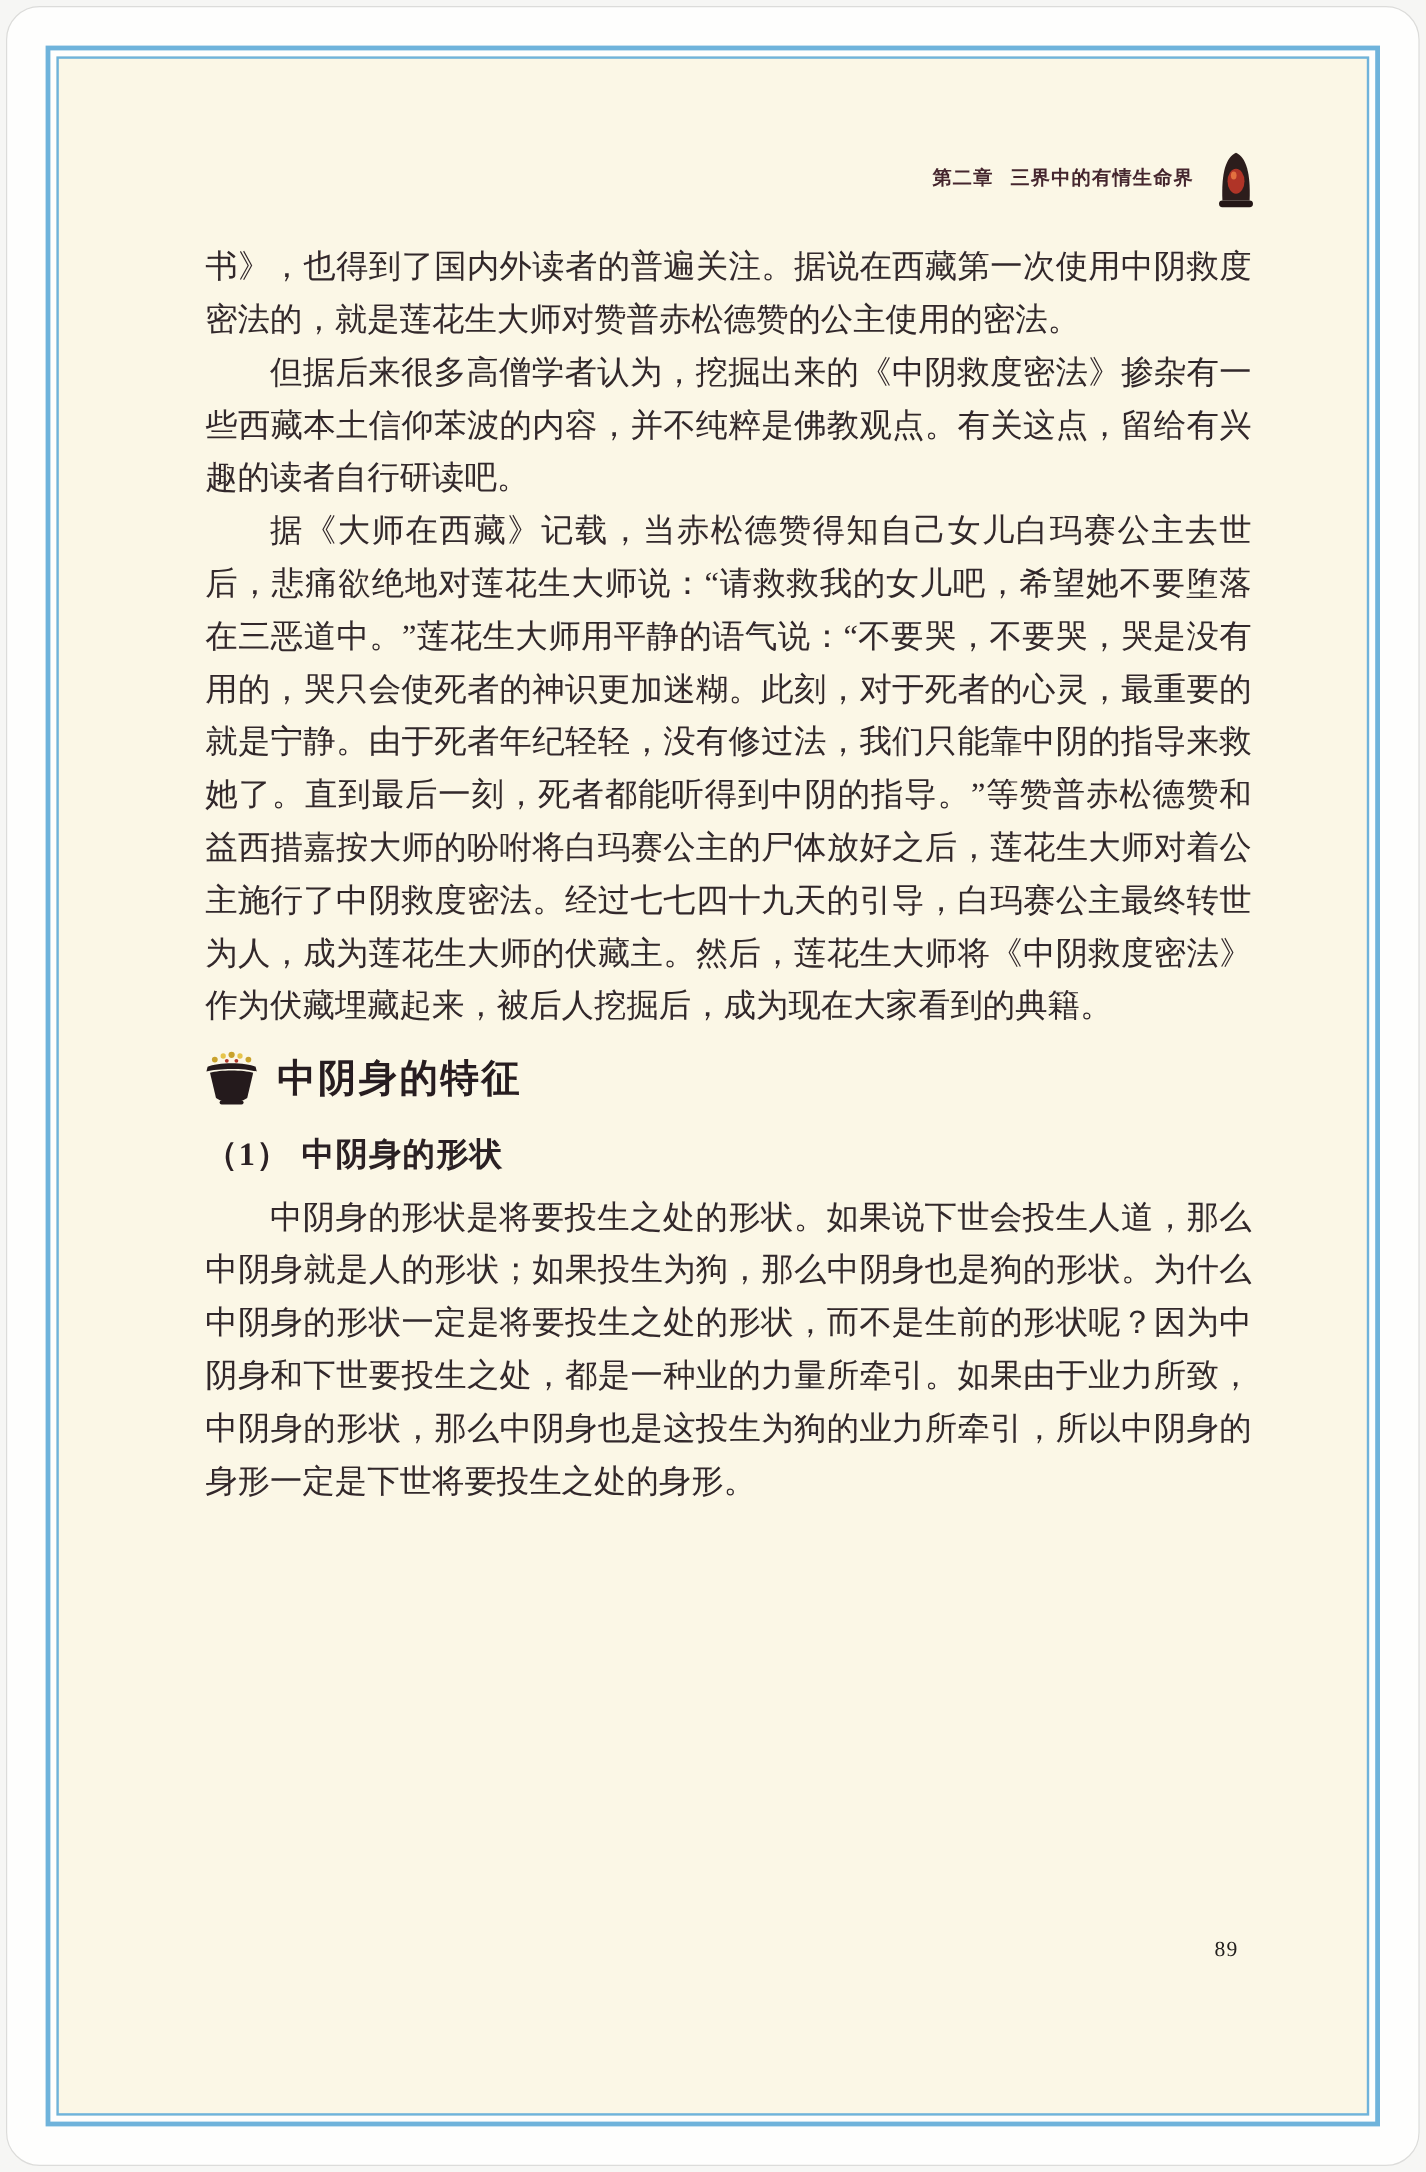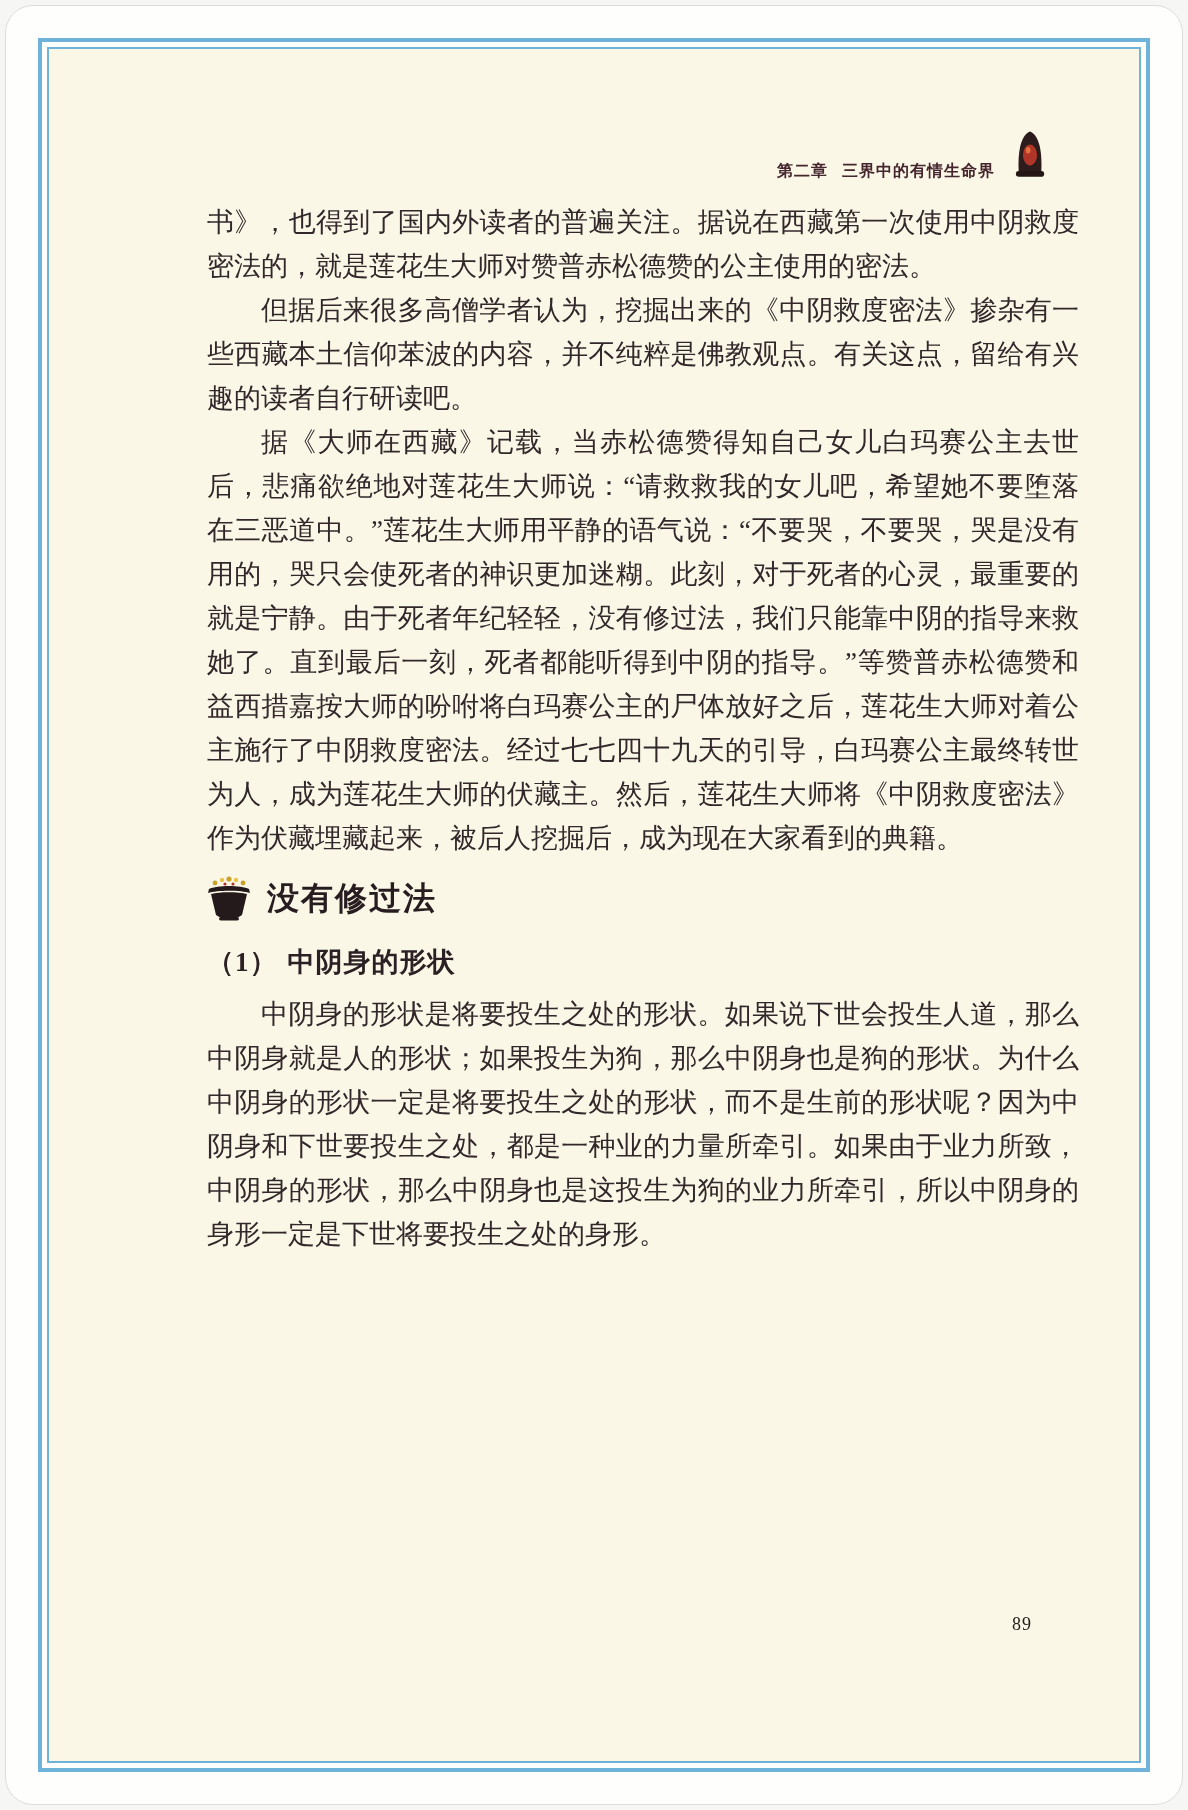--- a/index.html
+++ b/index.html
@@ -21,33 +21,32 @@
     position:absolute; left:32px; top:32px; right:32px; bottom:32px;
     border:4px solid #6fb3db;
   }
   .frame-inner {
     position:absolute; left:41px; top:41px; right:41px; bottom:41px;
     border:2px solid #6fb3db;
     background:#fbf7e6;
   }
   .running-head {
     position:absolute; top:118px; right:135px; height:58px;
-    display:flex; align-items:flex-end; gap:18px;
+    display:flex; align-items:flex-start; gap:18px;
   }
   .rh-text { 
     font-size:16px; font-weight:bold; color:#45262e; letter-spacing:1px;
     display:flex; gap:14px; align-items:baseline; padding-top:14px;
   }
   .rh-icon { width:34px; height:54px; display:inline-flex; }
   .content {
     position:absolute; left:165px; top:194px; width:872px;
     color:#32282b;
     font-size:27px; line-height:44px;
     text-align:justify;
-    margin-left:36px;
   }
   .para { margin:0; text-indent:2em; }
   .para.no-indent { text-indent:0; }
   .section-heading {
     margin:14px 0 10px -2px;
     display:flex; align-items:center; gap:14px;
     font-size:32px; line-height:48px; font-weight:bold; color:#271d20;
     letter-spacing:2px;
   }
   .section-icon { width:48px; height:46px; display:inline-flex; }
@@ -101,21 +100,21 @@
           <circle cx="24" cy="4" r="2.6" fill="#c9a22c"></circle>
           <circle cx="31" cy="5" r="2.2" fill="#e6c44a"></circle>
           <circle cx="38" cy="8" r="2.4" fill="#c9a22c"></circle>
           <circle cx="20" cy="9" r="1.6" fill="#b03427"></circle>
           <circle cx="28" cy="9" r="1.6" fill="#b03427"></circle>
           <path d="M4 14 C12 10 36 10 44 14 L45 18 C36 15 12 15 3 18 Z" fill="#241a1c"></path>
           <path d="M6 19 C14 16.5 34 16.5 42 19 L37 40 C30 45 18 45 11 40 Z" fill="#241a1c"></path>
           <rect x="14" y="42" width="20" height="3.5" rx="1.7" fill="#241a1c"></rect>
         </svg>
       </span>
-      <span>没有修过法</span>
+      <span>中阴身的特征</span>
     </h2>
 
 
     <h3 class="subsection-heading">
       <span class="subsection-label">（1）</span><span>中阴身的形状</span>
     </h3>
 
     <p class="para">中阴身的形状是将要投生之处的形状。如果说下世会投生人道，那么中阴身就是人的形状；如果投生为狗，那么中阴身也是狗的形状。为什么中阴身的形状一定是将要投生之处的形状，而不是生前的形状呢？因为中阴身和下世要投生之处，都是一种业的力量所牵引。如果由于业力所致，中阴身的形状，那么中阴身也是这投生为狗的业力所牵引，所以中阴身的身形一定是下世将要投生之处的身形。</p>
 
 

